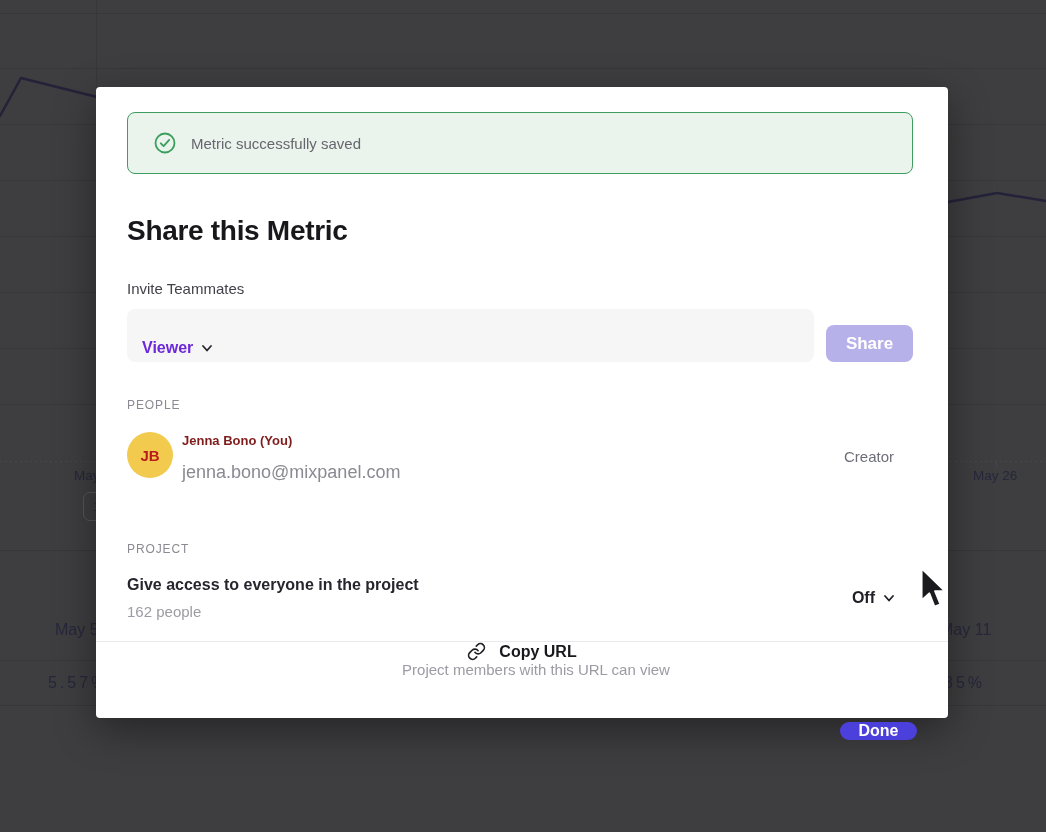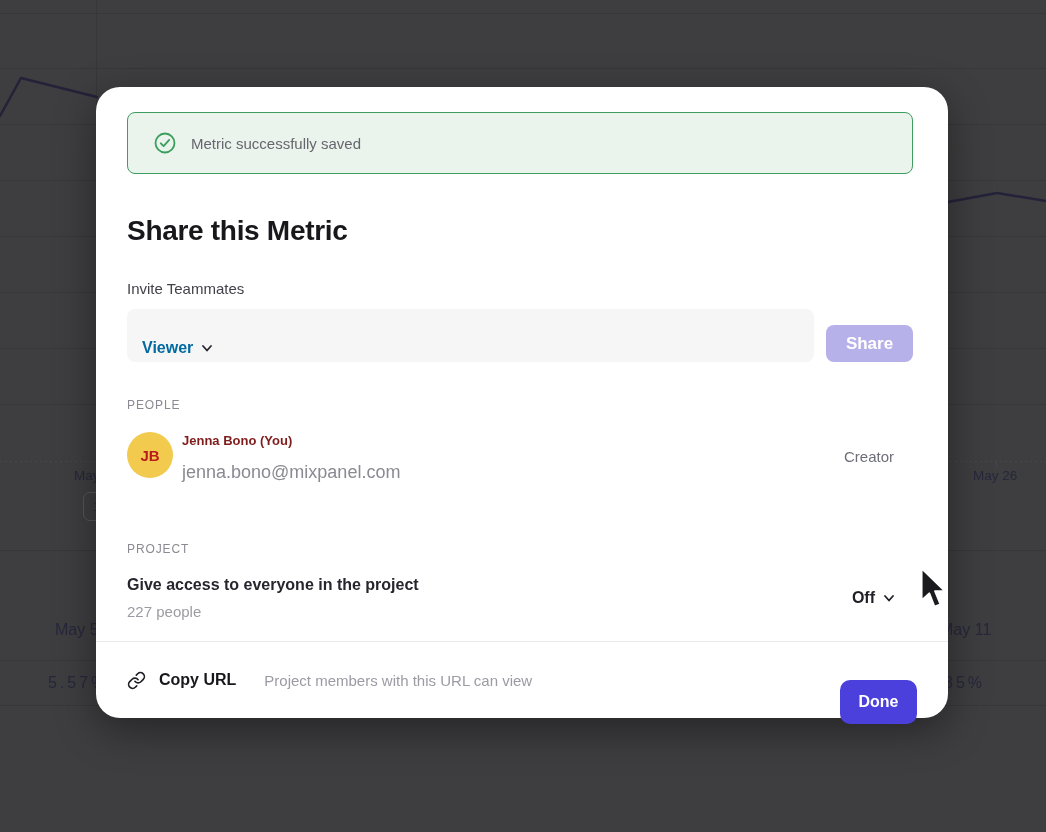--- a/index.html
+++ b/index.html
@@ -19,52 +19,52 @@
   .bg-label{position:absolute;color:var(--dim-text);white-space:nowrap;}
   .axis-label{font-size:13.5px;top:468px;}
   .tbl-head{font-size:16px;font-weight:500;top:621px;}
   .tbl-val{font-size:16px;letter-spacing:3px;top:674px;}
   .bg-pill{position:absolute;left:83px;top:492px;width:42px;height:29px;border:1px solid #56565c;
     border-radius:7px;color:var(--dim-text);font-size:13px;display:flex;align-items:center;
     padding-left:9px;background:transparent;}
 
   
   .modal{position:absolute;left:96px;top:87px;width:852px;height:631px;background:var(--modal-bg);
-    border-radius:24px;box-shadow:0 12px 40px rgba(0,0,0,.4);}
+    border-radius:4px;box-shadow:0 12px 40px rgba(0,0,0,.4);}
   .banner{position:absolute;left:31px;top:25px;width:786px;height:62px;background:var(--banner-bg);
     border:1px solid var(--banner-border);border-radius:8px;display:flex;align-items:center;
     padding-left:25px;gap:14px;}
   .banner-text{color:var(--banner-text);font-size:15px;}
   .modal-title{position:absolute;left:31px;top:128px;font-size:28px;font-weight:700;
     color:var(--text-dark);letter-spacing:-.3px;}
   .invite-label{position:absolute;left:31px;top:193px;font-size:15px;font-weight:500;color:var(--text-mid);}
   .invite-row{position:absolute;left:31px;top:222px;width:786px;height:53px;display:flex;gap:12px;}
   .invite-input-wrap{flex:1;background:var(--input-bg);border-radius:8px;display:flex;align-items:center;
     padding:0 15px;gap:8px;}
   .invite-input{flex:1;border:none;outline:none;background:transparent;font-size:17px;
     font-family:"Liberation Sans", sans-serif;color:#333;}
   .invite-input::placeholder{color:var(--text-light);}
   .role-select{display:flex;align-items:center;gap:7px;font-size:16px;font-weight:600;
-    color:#0369a1;cursor:pointer;margin-top:24px;}
+    color:#6d28d9;cursor:pointer;margin-top:24px;}
   .share-btn{width:87px;border:none;border-radius:8px;background:var(--share-disabled);color:#fff;
     font-size:17px;font-weight:700;font-family:"Liberation Sans", sans-serif;cursor:default;margin-top:16px;}
   .section-label{position:absolute;left:31px;font-size:12px;font-weight:500;letter-spacing:.9px;
     color:var(--text-gray);}
   .avatar{position:absolute;left:31px;top:345px;width:46px;height:46px;border-radius:50%;
     background:var(--avatar-yellow);color:#b91c1c;font-size:15px;font-weight:700;display:flex;
     align-items:center;justify-content:center;}
   .person-name{position:absolute;left:86px;top:346px;font-size:13px;font-weight:700;color:#7f1d1d;}
   .person-email{position:absolute;left:86px;top:375px;font-size:18px;color:var(--text-gray);}
   .person-role{position:absolute;right:54px;top:361px;font-size:15px;color:#6e6e78;}
   .project-title{position:absolute;left:31px;top:489px;font-size:16px;color:#26262e;font-weight:bold;}
   .project-sub{position:absolute;left:31px;top:516px;font-size:15px;color:var(--text-light);}
   .project-toggle{position:absolute;right:52px;top:502px;display:flex;align-items:center;gap:7px;
     font-size:16px;font-weight:600;color:#1f1f26;cursor:pointer;}
   .modal-footer{position:absolute;left:0;bottom:0;width:100%;height:77px;border-top:1px solid var(--divider);
-    display:flex;align-items:center;padding:0 31px;}
+    display:flex;align-items:center;padding:0 31px;flex-direction:column;}
   .copy-url{display:flex;align-items:center;gap:13px;cursor:pointer;color:var(--text-dark);}
   .copy-url-label{font-size:16px;font-weight:700;}
   .footer-hint{margin-left:28px;font-size:15px;color:var(--text-light);}
   .done-btn{margin-left:auto;width:77px;height:44px;border:none;border-radius:10px;
     background:var(--accent-purple);color:#fff;font-size:16px;font-weight:700;
     font-family:"Liberation Sans", sans-serif;cursor:pointer;margin-top:44px;}
   .cursor{position:absolute;left:919px;top:567px;pointer-events:none;}
   svg{display:block;}
 </style>
 </head>
@@ -142,21 +142,21 @@
     <div class="avatar">
       <span>JB</span>
     </div>
     <div class="person-name">Jenna Bono (You)</div>
     <div class="person-email">jenna.bono@mixpanel.com</div>
     <div class="person-role">Creator</div>
 
     <div class="section-label" style="top:455px">PROJECT</div>
 
     <div class="project-title">Give access to everyone in the project</div>
-    <div class="project-sub">227 people</div>
+    <div class="project-sub">162 people</div>
     <div class="project-toggle">
       <span>Off</span>
       <span>
         <svg width="14" height="14" viewBox="0 0 14 14" fill="none" stroke="#1f1f26" stroke-width="1.8" stroke-linecap="round" stroke-linejoin="round">
           <polyline points="3,5 7,9.5 11,5"></polyline>
         </svg>
       </span>
     </div>
 
     <div class="modal-footer">

